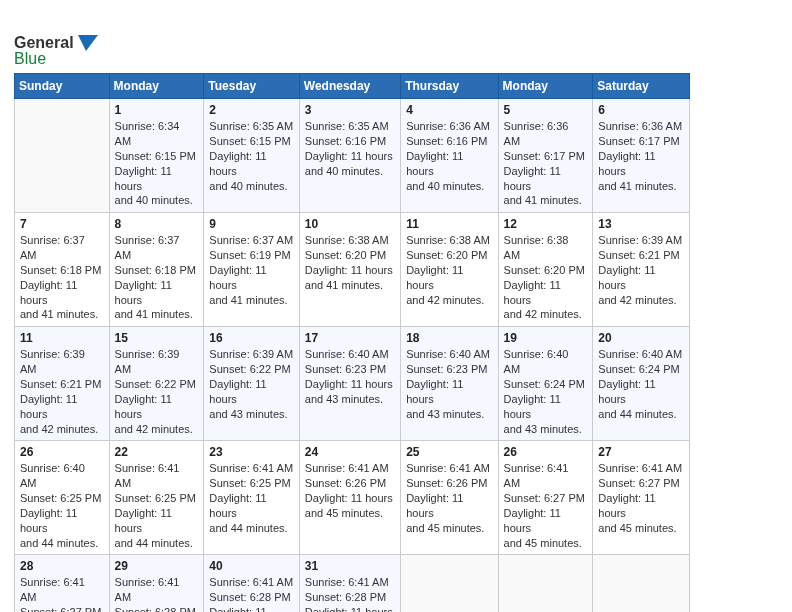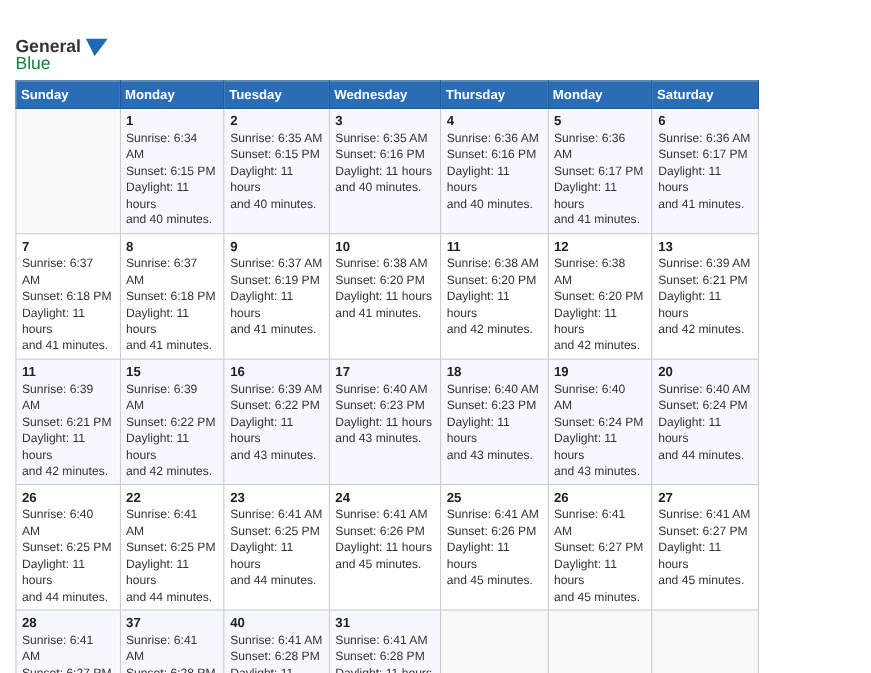--- a/index.html
+++ b/index.html
@@ -237,21 +237,21 @@
             <span class="day-num">27</span>
             <div class="day-info">Sunrise: 6:41 AM<br>Sunset: 6:27 PM<br>Daylight: 11 hours<br>and 45 minutes.</div>
           </td>
         </tr>
         <tr>
           <td>
             <span class="day-num">28</span>
             <div class="day-info">Sunrise: 6:41 AM<br>Sunset: 6:27 PM<br>Daylight: 11 hours<br>and 46 minutes.</div>
           </td>
           <td>
-            <span class="day-num">37</span>
+            <span class="day-num">29</span>
             <div class="day-info">Sunrise: 6:41 AM<br>Sunset: 6:28 PM<br>Daylight: 11 hours<br>and 46 minutes.</div>
           </td>
           <td>
             <span class="day-num">40</span>
             <div class="day-info">Sunrise: 6:41 AM<br>Sunset: 6:28 PM<br>Daylight: 11 hours<br>and 46 minutes.</div>
           </td>
           <td>
             <span class="day-num">31</span>
             <div class="day-info">Sunrise: 6:41 AM<br>Sunset: 6:28 PM<br>Daylight: 11 hours<br>and 47 minutes.</div>
           </td>

